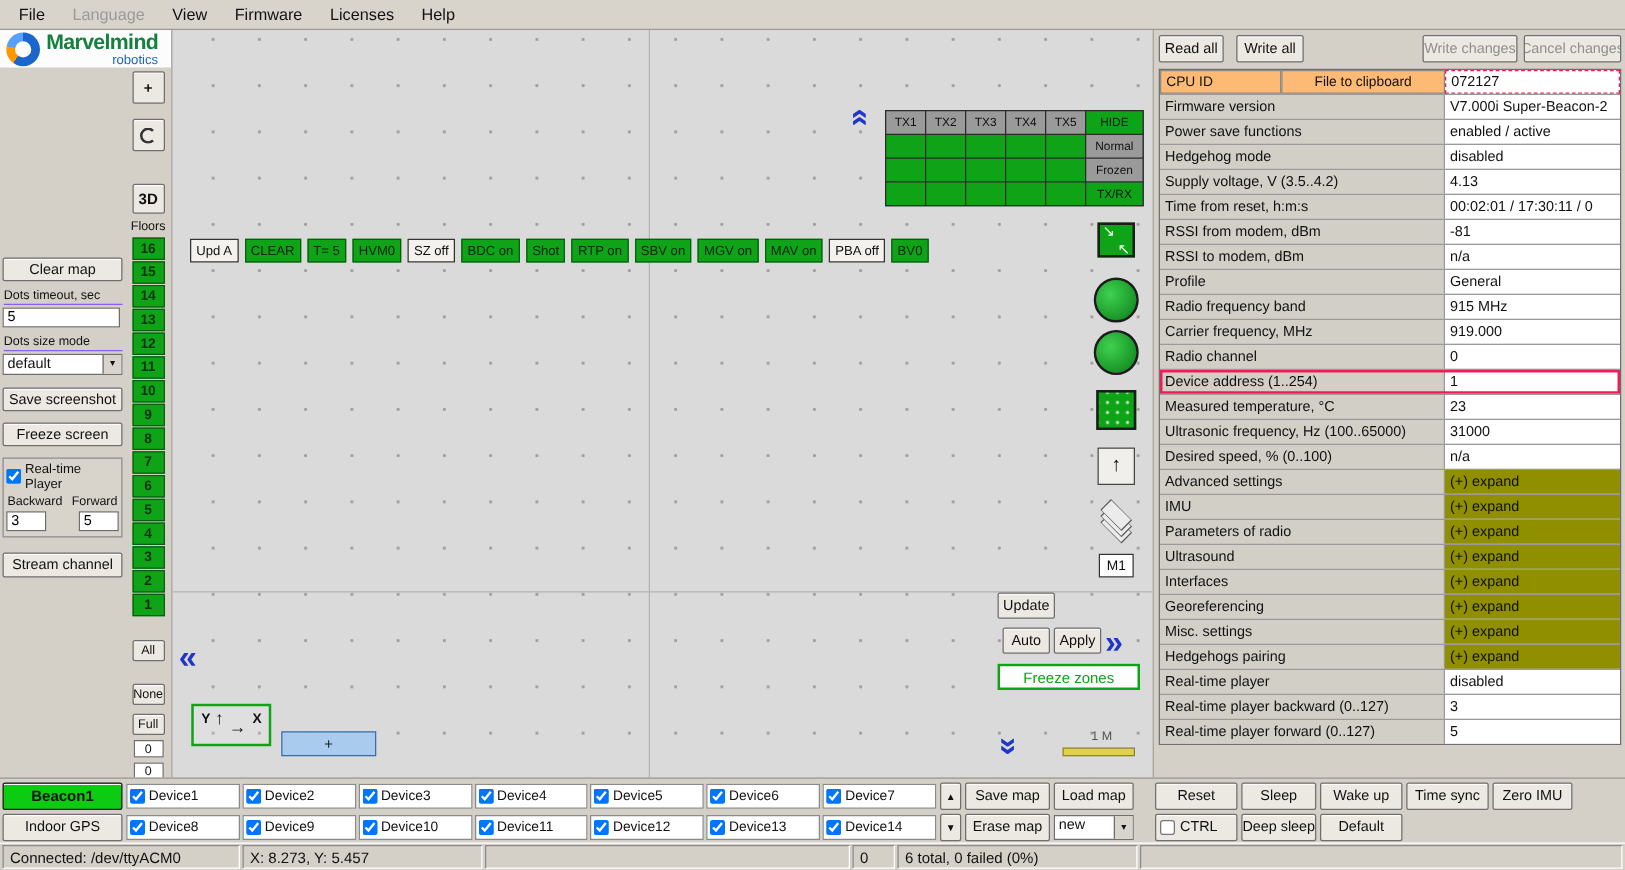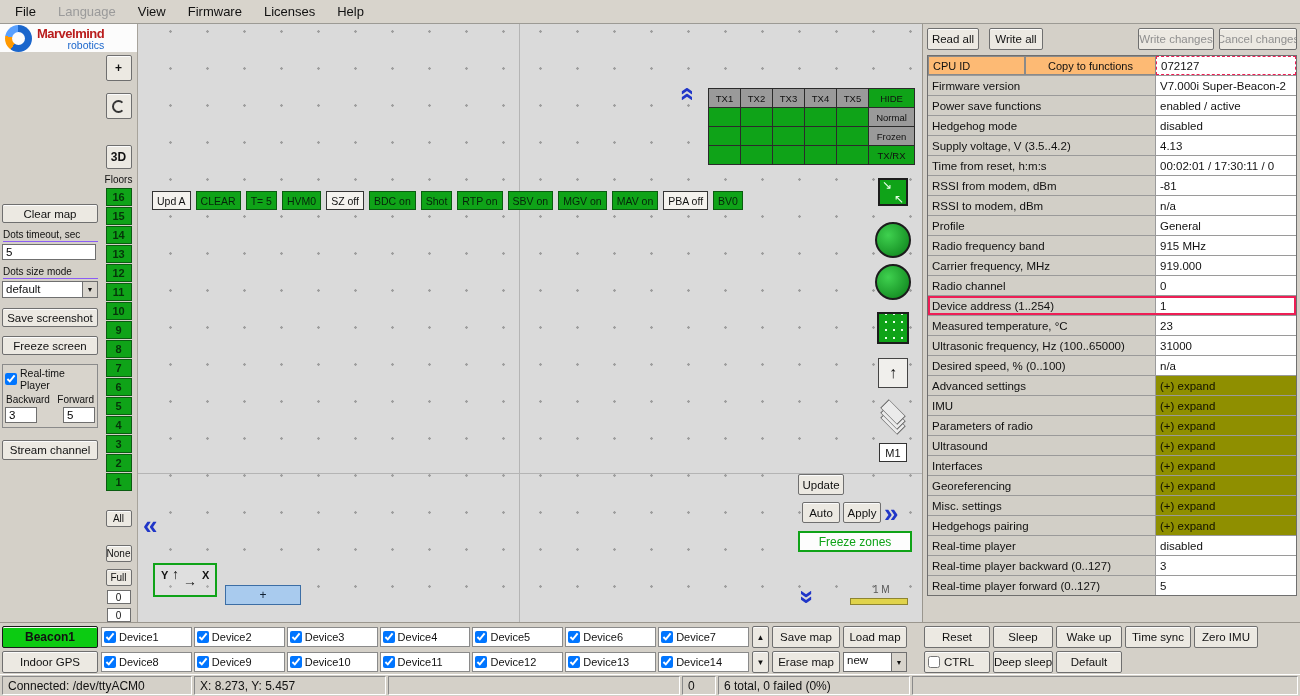--- a/index.html
+++ b/index.html
@@ -31,21 +31,21 @@
   .menu-item { padding:3px 11px; font-size:13px; }
   .menu-item.disabled { color:#9a9a9a; }
   
   .main { position:absolute; top:24px; left:0; right:0; height:598px; display:flex; }
   
   .left-region { width:137px; display:flex; flex-direction:column; background:#d4d0c8; }
   .logo-bar { height:46px; background:#fcfcfc; display:flex; align-items:center; padding-left:5px; gap:5px; }
   .logo-icon { width:27px; height:27px; border-radius:50%; position:relative; flex:none;
                background:conic-gradient(#1a66cc 0 60%, #ff9900 60% 78%, #58a0ff 78% 100%); }
   .logo-hole { position:absolute; inset:7px; border-radius:50%; background:#fcfcfc; }
-  .logo-title { font-size:13px; font-weight:bold; color:#b91c1c; letter-spacing:-0.5px; }
+  .logo-title { font-size:17px; font-weight:bold; color:#15803d; letter-spacing:-0.5px; }
   .logo-sub { font-size:10.5px; color:#1a66cc; text-align:right; margin-top:-2px; }
   .left-cols { flex:1; display:flex; }
   .controls-col { width:100px; padding:0 2px; display:flex; flex-direction:column; }
   .controls-col .btn { width:96px; }
   .slabel { font-size:10px; margin:6px 0 2px 1px; border-bottom:1px solid #8b5cf6; padding-bottom:1px; }
   .rt-group { border:1px solid #8a8a8a; margin-top:9px; padding:2px 2px 4px 2px; background:#d8d4cc; }
   .rt-check { display:flex; align-items:center; gap:3px; font-size:10.5px; }
   .rt-lbls { display:flex; justify-content:space-between; font-size:10px; margin-top:3px; padding:0 1px; }
   .rt-inputs { display:flex; justify-content:space-between; margin-top:2px; }
   .strip-col { width:37px; display:flex; flex-direction:column; align-items:center; padding-top:3px; }
@@ -376,21 +376,21 @@
     <div class="rp-buttons">
       <div class="btn" style="width:52px;height:22px">Read all</div>
       <div class="btn" style="width:54px;height:22px;margin-left:10px">Write all</div>
       <div style="flex:1"></div>
       <div class="btn disabled" style="width:76px;height:22px">Write changes</div>
       <div class="btn disabled" style="width:78px;height:22px;margin-left:5px">Cancel changes</div>
     </div>
     <div class="param-table">
       <div class="cpu-row">
         <div class="cpu-cell" style="width:97px">CPU ID</div>
-        <div class="cpu-cell center" style="flex:1">Copy to functions</div>
+        <div class="cpu-cell center" style="flex:1">File to clipboard</div>
         <div class="cpu-value">072127</div>
       </div>
       <div>
 
           <div class="param-row">
             <div class="pl">Firmware version</div>
             <div class="pv">V7.000i Super-Beacon-2</div>
           </div>
 
           <div class="param-row">

